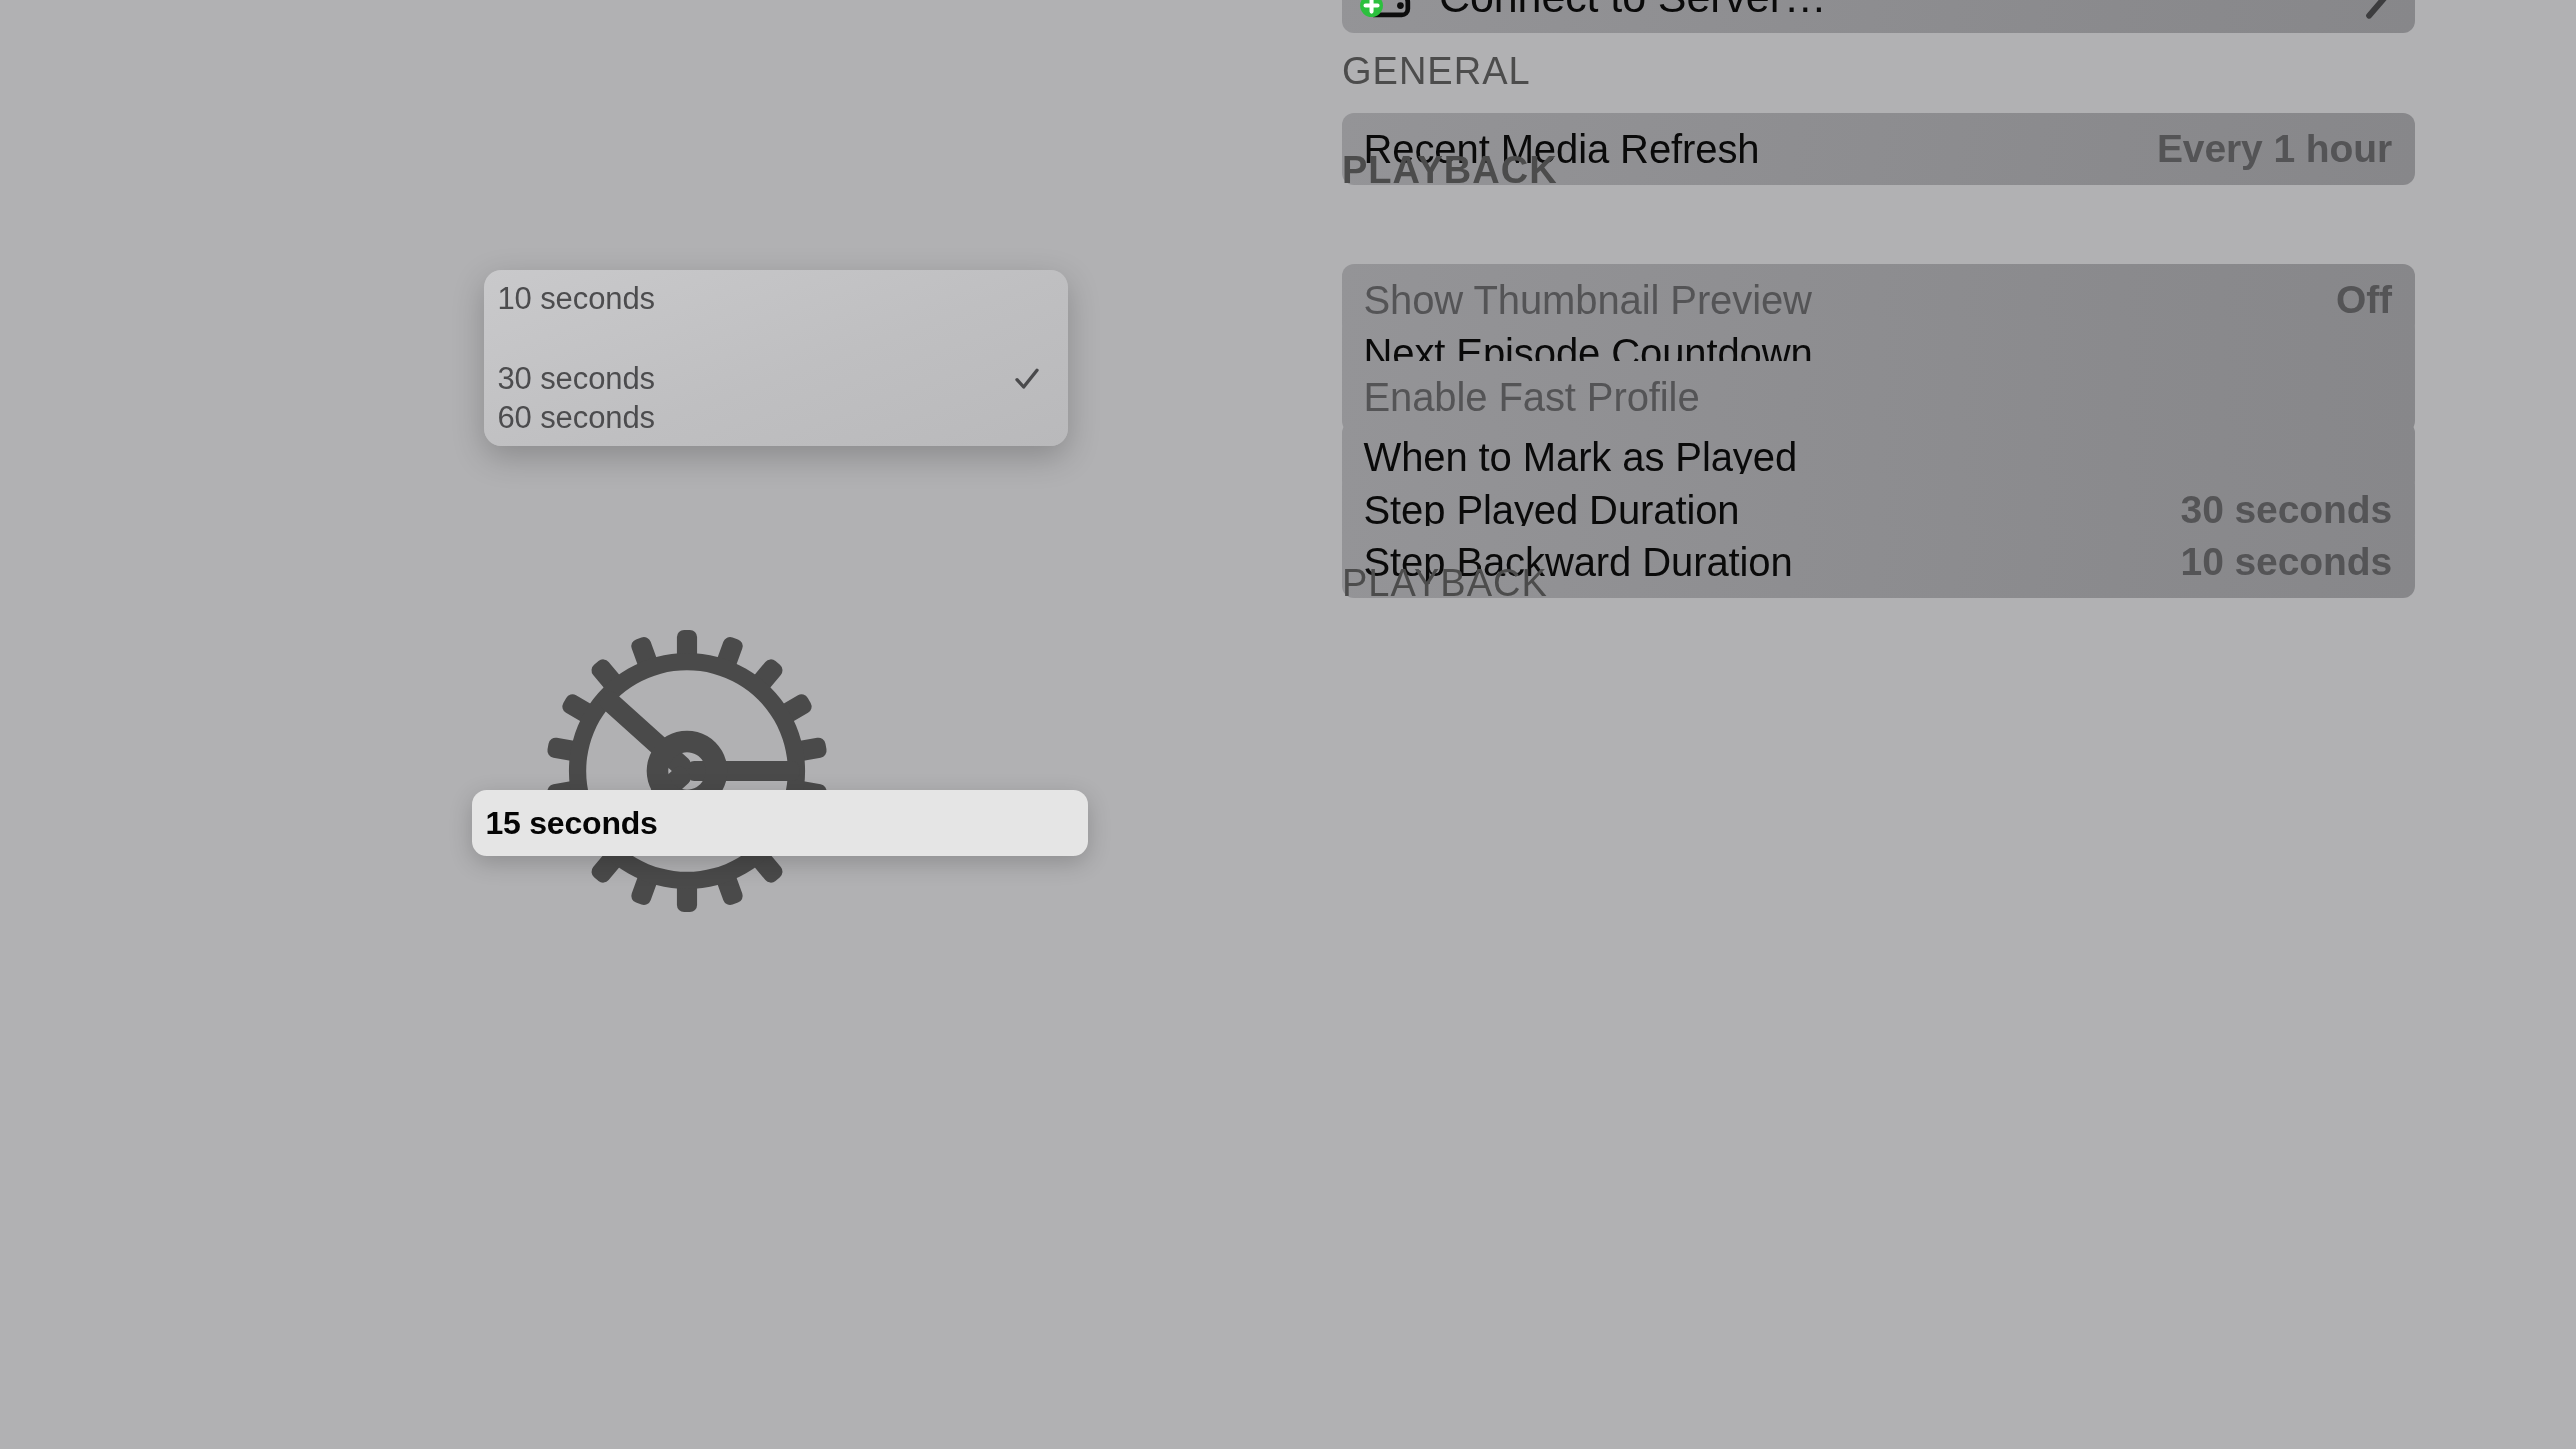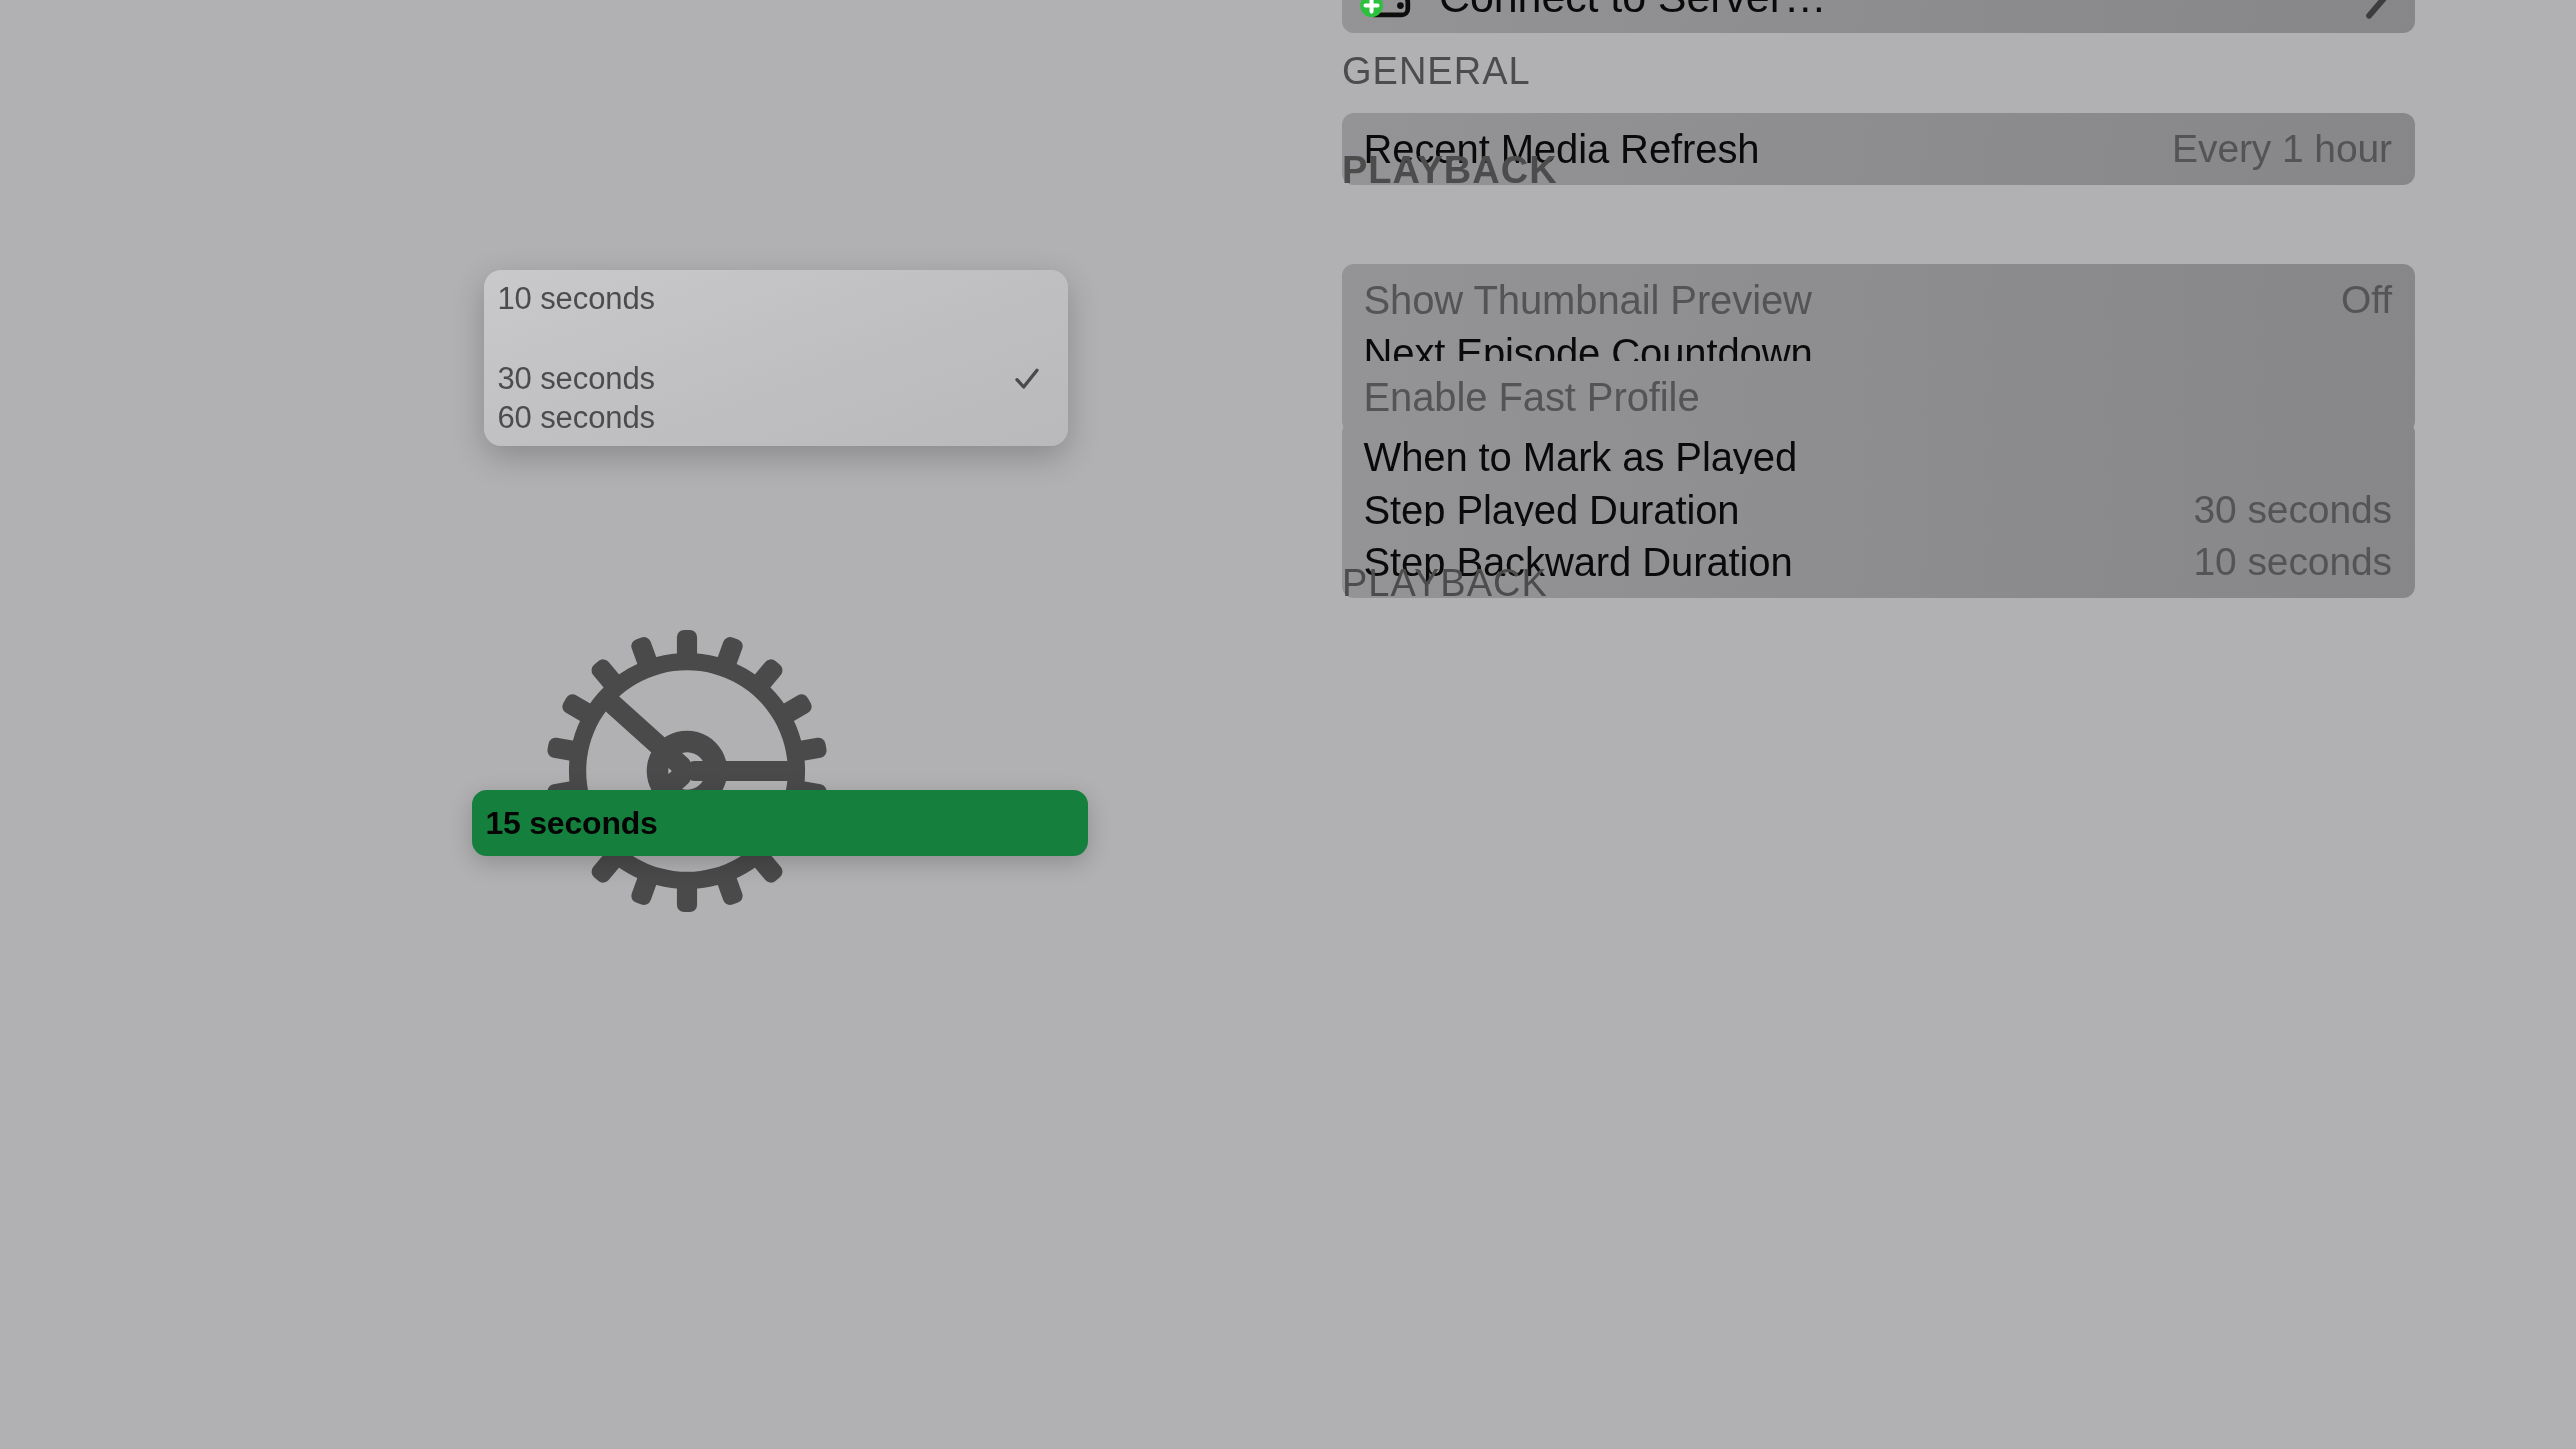--- a/index.html
+++ b/index.html
@@ -64,21 +64,21 @@
   .srow .label {
     font-size:40px;
     font-weight:400;
     color:#0a0a0a;
     white-space:nowrap;
     letter-spacing:-0.1px;
   }
   .srow .value {
     margin-left:auto;
     font-size:39px;
-    font-weight:400;
+    font-weight:700;
     color:#545456;
     white-space:nowrap;
     letter-spacing:-0.1px;
   }
   .srow.dim .label { color:#545456; }
   .srow.dim .value { color:#545456; }
 
   
   #row-connect {
     top:-39px;
@@ -134,21 +134,21 @@
   }
   .popup-item .pi-check svg { display:block; width:28px; height:28px; }
 
   
   #popup-focus {
     position:absolute;
     left:472px;
     top:790px;
     width:616px;
     height:66px;
-    background:#15803d;
+    background:#e5e5e5;
     border-radius:14.8px;
     box-shadow:0 6.7px 23px rgba(0,0,0,0.20);
     display:flex;
     align-items:center;
     padding:0 27px 0 13.4px;
     z-index:60;
   }
   #popup-focus .pi-label {
     font-size:32px;
     font-weight:700;

